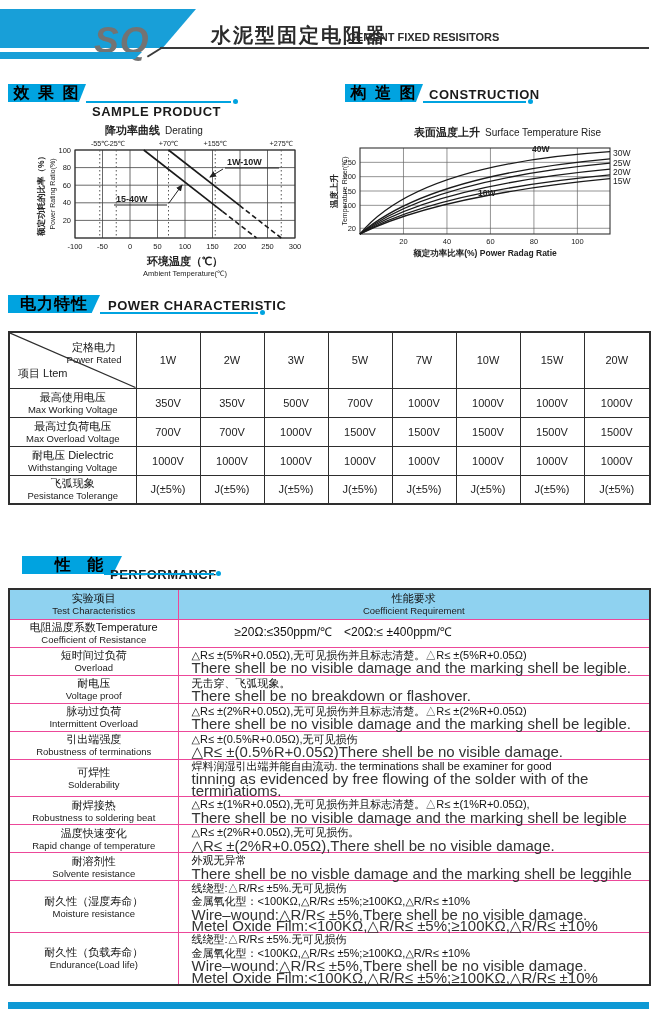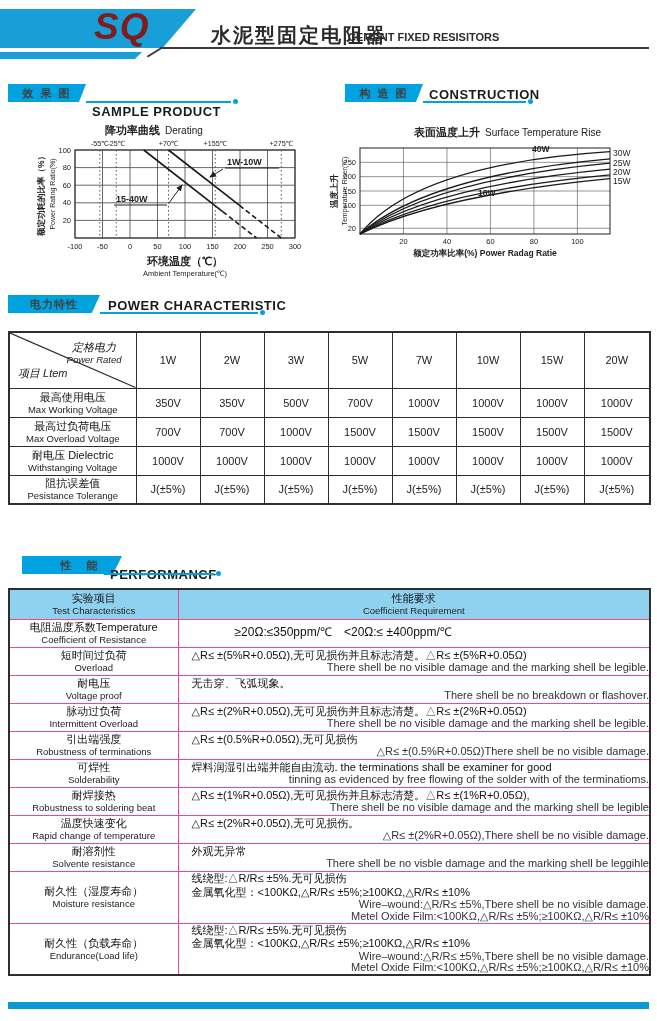--- a/index.html
+++ b/index.html
@@ -1,60 +1,60 @@
 <!DOCTYPE html>
 <html><head>
 <meta charset="utf-8">
 <style>
   html,body{margin:0;padding:0;background:#f2f2f2;}
   .page{position:relative;width:657px;height:1021px;background:#ffffff;overflow:hidden;
         font-family:"Liberation Sans",sans-serif;color:#222;outline:1px solid #dcdcdc;}
   
   .band{position:absolute;left:0;top:9px;width:196px;height:39px;
         clip-path:polygon(0 0,100% 0,83% 100%,0 100%);}
-  .sq{position:absolute;left:94px;top:6px;font-size:37px;font-weight:bold;font-style:italic;
-      color:#7f1d1d;letter-spacing:1px;}
+  .sq{position:absolute;left:94px;top:20px;font-size:37px;font-weight:bold;font-style:italic;
+      color:#737373;letter-spacing:1px;}
   .title-cn{position:absolute;left:211px;top:22px;font-size:20px;font-weight:bold;
             letter-spacing:2px;color:#2b2b2b;}
   .title-en{position:absolute;left:348px;top:31px;font-size:11px;font-weight:bold;color:#2b2b2b;}
   .hdr-line{position:absolute;left:160px;top:47px;width:489px;height:2px;background:#3a3a3a;}
   .hdr-slant{position:absolute;left:146px;top:51px;width:18px;height:2px;background:#3a3a3a;
              transform:rotate(-32deg);}
   .strip{position:absolute;left:0;top:52px;width:142px;height:7px;
          clip-path:polygon(0 0,100% 0,95% 100%,0 100%);}
   
-  .badge{position:absolute;height:18px;line-height:18px;color:#404040;font-size:11px;font-weight:bold;
+  .badge{position:absolute;height:18px;line-height:18px;color:#000000;font-size:16px;font-weight:bold;
          text-align:center;clip-path:polygon(0 0,100% 0,91% 100%,0 100%);}
   .sec-title{position:absolute;font-size:13px;font-weight:bold;color:#1a1a1a;letter-spacing:.5px;}
   .sec-line{position:absolute;height:2px;}
   .sec-dot{position:absolute;width:5px;height:5px;border-radius:50%;}
   
   svg{position:absolute;}
   svg text{font-family:"Liberation Sans",sans-serif;fill:#222;}
   
   .ptable{position:absolute;left:8px;top:331px;width:641px;border-collapse:collapse;
           table-layout:fixed;border:2px solid #2e2e2e;}
   .ptable td{border:1px solid #2e2e2e;text-align:center;vertical-align:middle;padding:0;}
   .lab-cn{font-size:11px;color:#111;line-height:13px;}
   .lab-en{font-size:9.5px;color:#222;line-height:11px;}
   .pval{font-size:11px;margin-top:23px;}
-  .corner{position:relative;font-style:italic;}
+  .corner{position:relative;}
   .corner svg{position:absolute;left:0;top:0;width:100%;height:100%;}
   .corner .ct{position:absolute;top:8px;right:14px;text-align:center;}
   .corner .cb{position:absolute;bottom:7px;left:8px;font-size:11px;}
   
   .xtable{position:absolute;left:8px;top:588px;width:641px;border-collapse:collapse;
           table-layout:fixed;border:2px solid #2e2e2e;}
   .xtable td{border:1px solid #ec4899;vertical-align:middle;padding:0;}
   .xtable .hdr{text-align:center;}
   .xtable .lcol{text-align:center;}
   .xtable .rcol{padding-left:13px;}
   .xtable .rcol.first{padding-left:56px;}
   .req-cn{font-size:11px;color:#111;line-height:13.5px;}
-  .req-en{font-size:11px;color:#333;line-height:11.5px;text-align:right;}
+  .req-en{font-size:15px;color:#333;line-height:11.5px;}
   .first .req-cn{font-size:12px;}
   .footer-bar{position:absolute;left:8px;top:1002px;width:641px;height:7px;}
 </style>
 </head>
 <body>
 
 <div class="page">
 
   <div class="band" style="background: rgb(24, 159, 216);"></div>
   <div class="sq">SQ</div>
@@ -252,21 +252,21 @@
           <td class="pval">1000V</td>
           <td class="pval">1000V</td>
           <td class="pval">1000V</td>
           <td class="pval">1000V</td>
           <td class="pval">1000V</td>
           <td class="pval">1000V</td>
           <td class="pval">1000V</td>
         </tr>
         <tr style="height:29px">
           <td>
-            <div class="lab-cn">阻抗误差值</div>
+            <div class="lab-cn">飞弧现象</div>
             <div class="lab-en">Pesistance Tolerange</div>
           </td>
           <td class="pval">J(±5%)</td>
           <td class="pval">J(±5%)</td>
           <td class="pval">J(±5%)</td>
           <td class="pval">J(±5%)</td>
           <td class="pval">J(±5%)</td>
           <td class="pval">J(±5%)</td>
           <td class="pval">J(±5%)</td>
           <td class="pval">J(±5%)</td>

